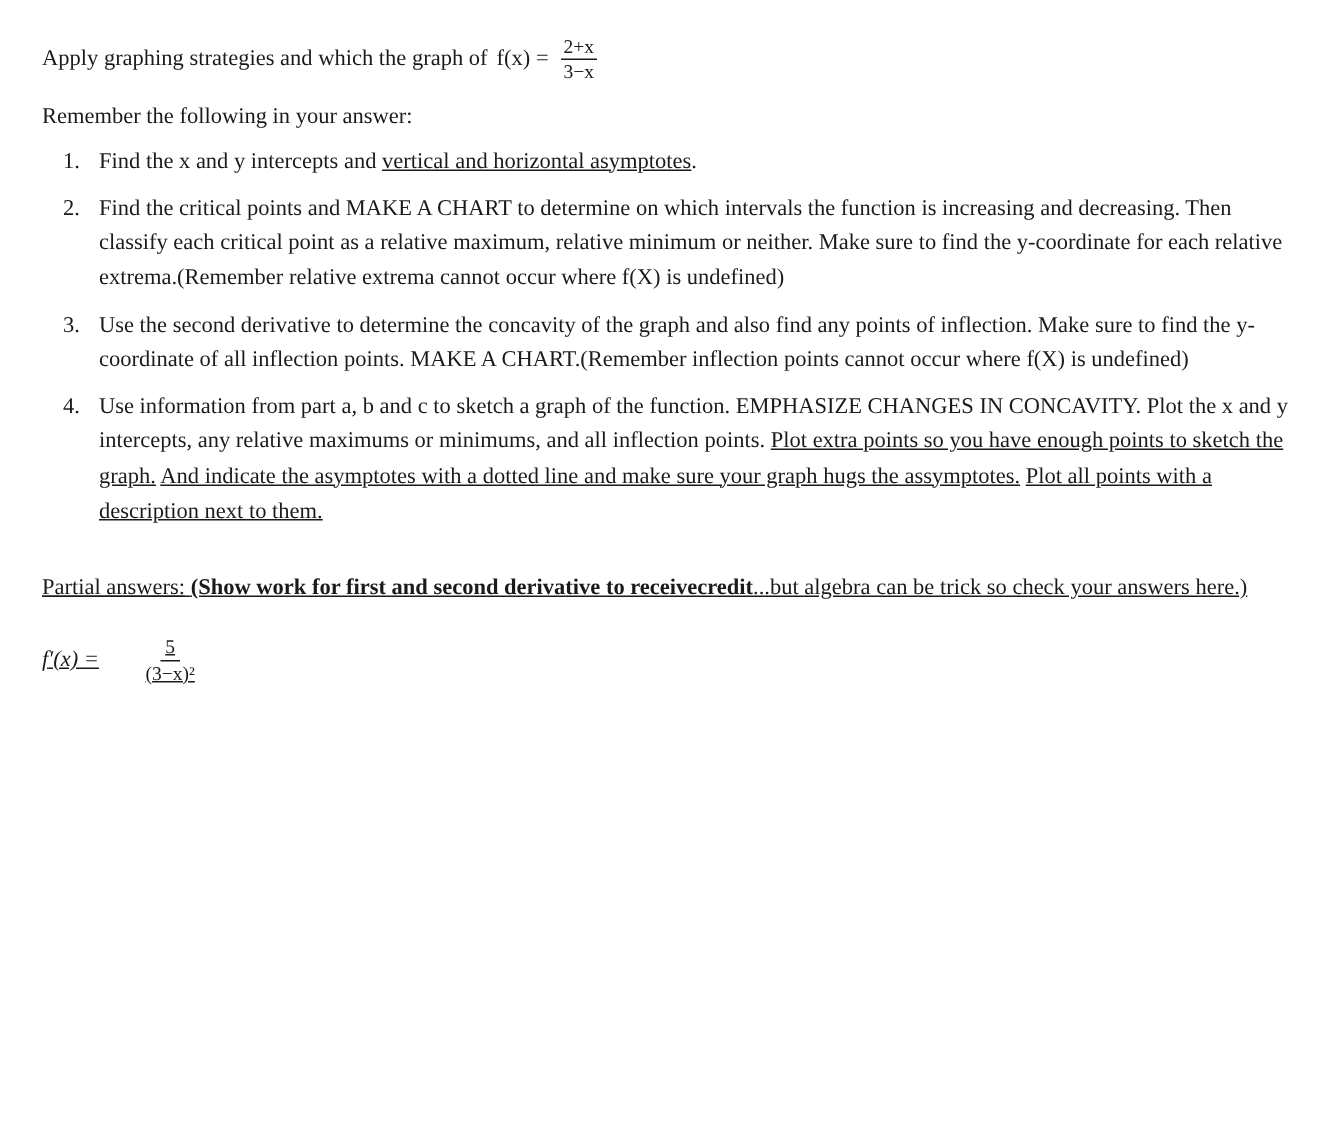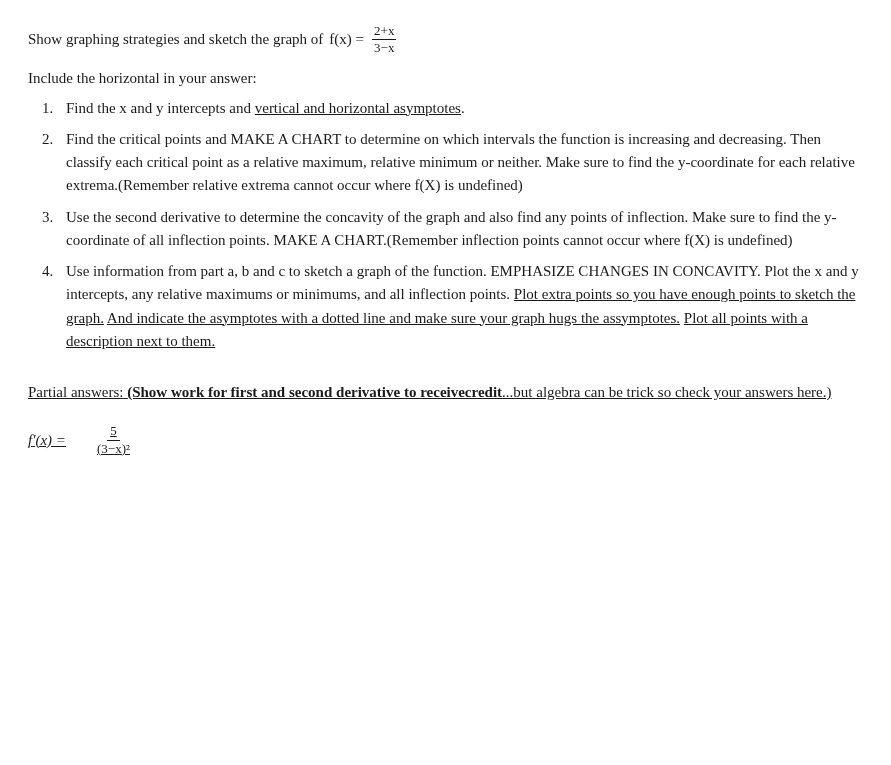--- a/index.html
+++ b/index.html
@@ -111,30 +111,30 @@
     }
     .math-frac-inline .d {
       padding: 1px 3px 0 3px;
       text-align: center;
     }
   </style>
 </head>
 <body>
 
 <div class="title-line">
-  <span>Show graphing strategies and sketch the graph of</span>
+  <span>Apply graphing strategies and which the graph of</span>
   <span>f(x) =</span>
   <span class="math-fraction">
     <span class="numerator">2+x</span>
     <span class="denominator">3−x</span>
   </span>
 </div>
 
 <div class="include-line">
-  <span>Include the horizontal in your answer:</span>
+  <span>Remember the following in your answer:</span>
 </div>
 
 <ol class="ordered-list">
 
   <li>
     <span class="num">1.</span>
     <span class="content">
       <span>Find the x and y intercepts and </span><span class="underline">vertical and horizontal asymptotes</span><span>.</span>
     </span>
   </li>

